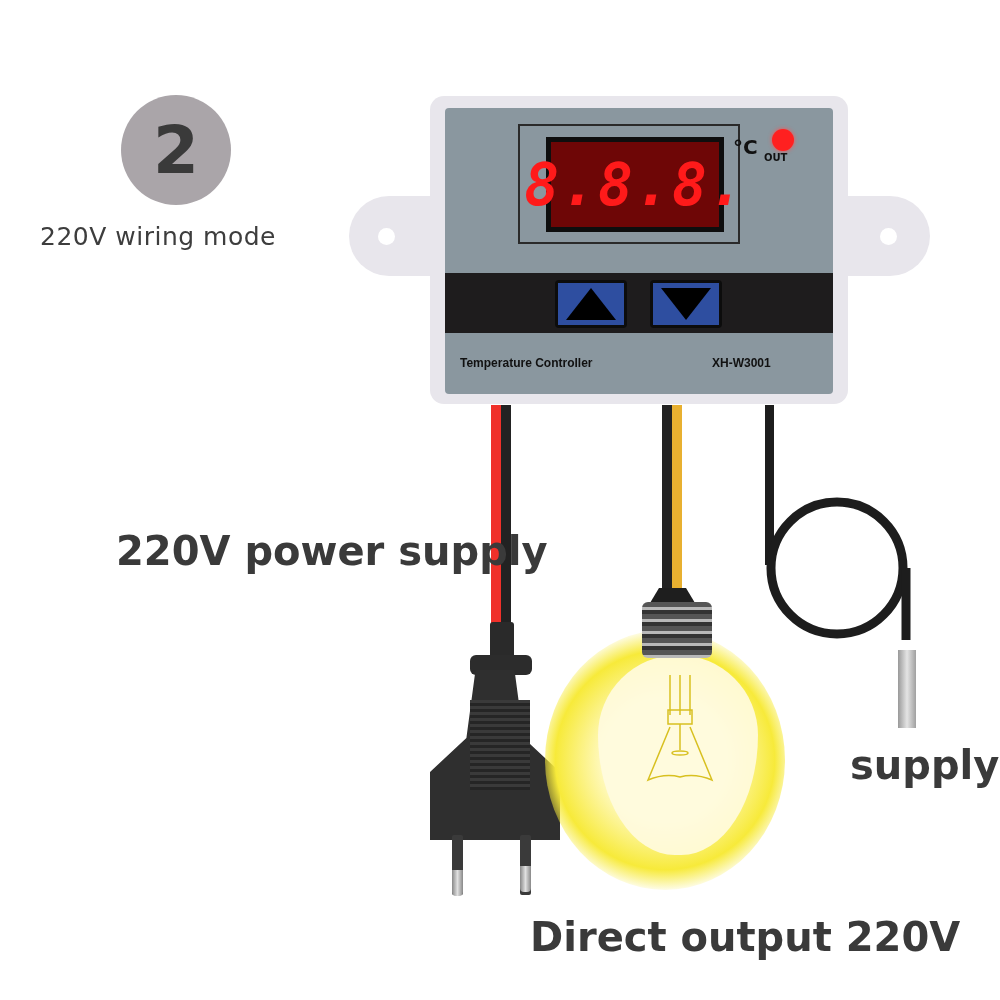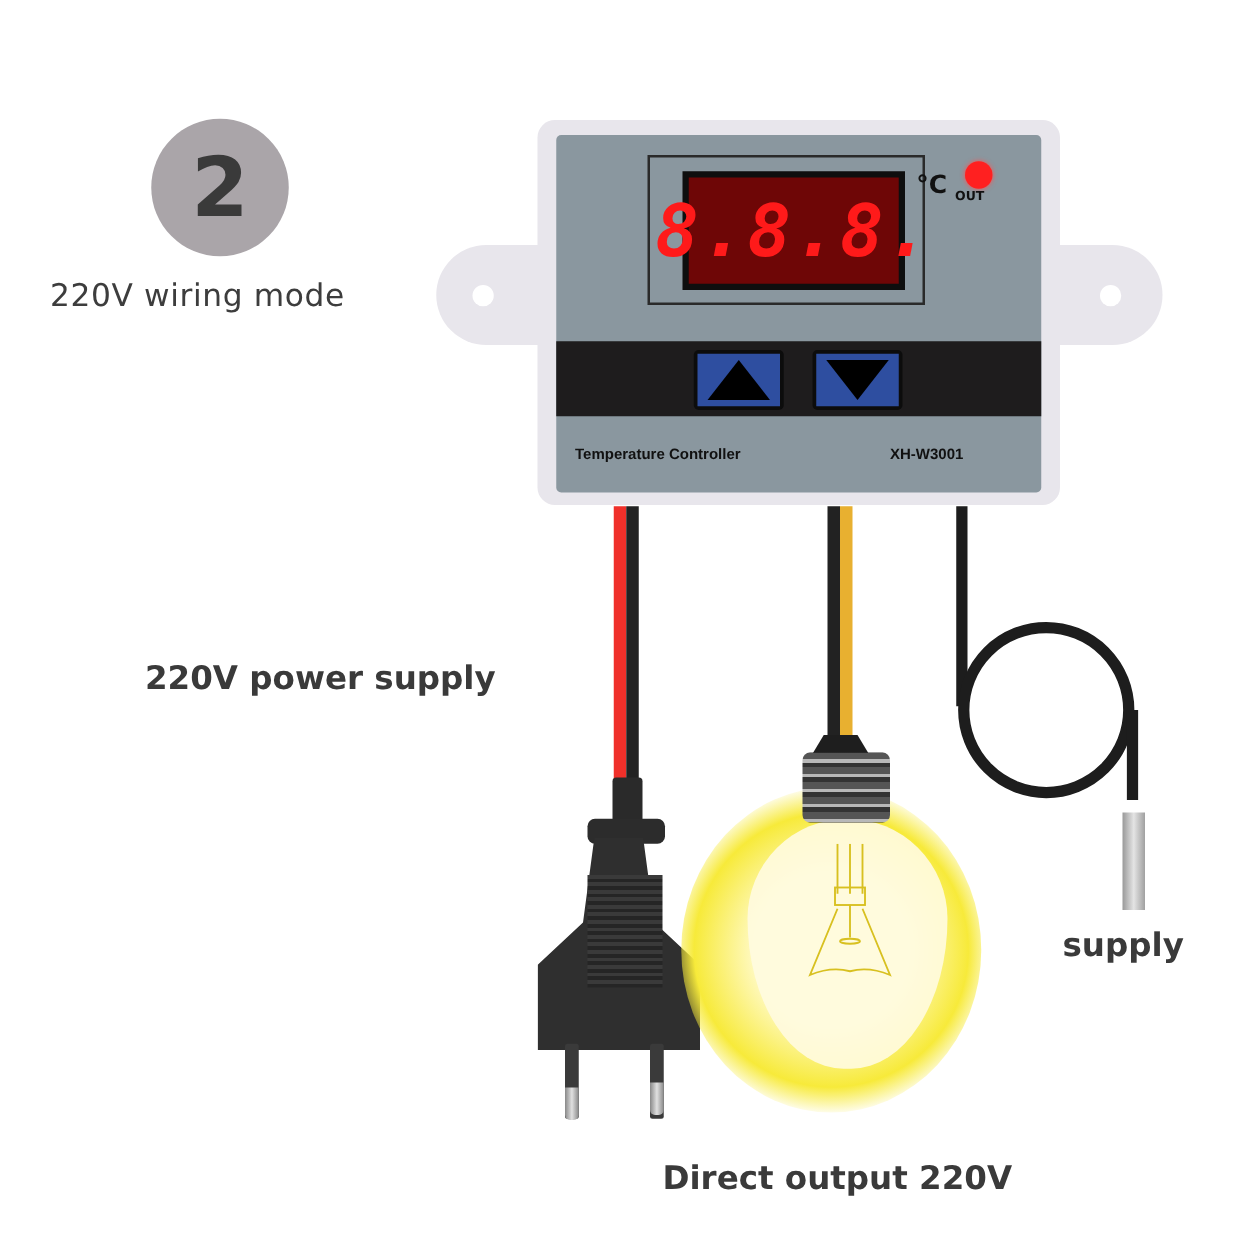--- a/index.html
+++ b/index.html
@@ -63,23 +63,23 @@
   .bulb-base-top { left:650px; top:588px; width:45px; height:15px; background:#1e1e1e; clip-path:polygon(20% 0, 80% 0, 100% 100%, 0 100%); }
   .bulb-base { left:642px; top:602px; width:70px; height:56px; background:repeating-linear-gradient(#555 0 5px, #b8b8b8 5px 8px, #333 8px 12px); border-radius:6px; }
   .bulb-glass { left:598px; top:655px; width:160px; height:200px; background:#fffbe0; border-radius:50% 50% 48% 48% / 40% 40% 60% 60%; opacity:0.9; }
   .filament { left:640px; top:675px; width:80px; height:120px; }
 
   
   .sensor-loop { left:765px; top:490px; width:150px; height:150px; }
   .sensor-probe { left:898px; top:650px; width:18px; height:78px; background:linear-gradient(90deg,#999,#e4e4e4,#a0a0a0); }
 
   
-  .callout { font-size:26px; font-weight:bold; color:#3a3a3a; font-family:"DejaVu Sans", sans-serif; }
+  .callout { font-size:40px; font-weight:bold; color:#3a3a3a; font-family:"DejaVu Sans", sans-serif; }
   .label-power { left:116px; top:528px; }
-  .label-output { left:530px; top:914px;margin-top:14px; }
+  .label-output { left:530px; top:914px; }
   .label-sensor { left:850px; top:742px; }
 </style>
 </head>
 <body>
 
 <div class="abs step-badge">2</div>
 <div class="abs mode-label">220V wiring mode</div>
 
 <div class="abs mount-ear ear-left"></div>
 <div class="abs mount-ear ear-right"></div>

